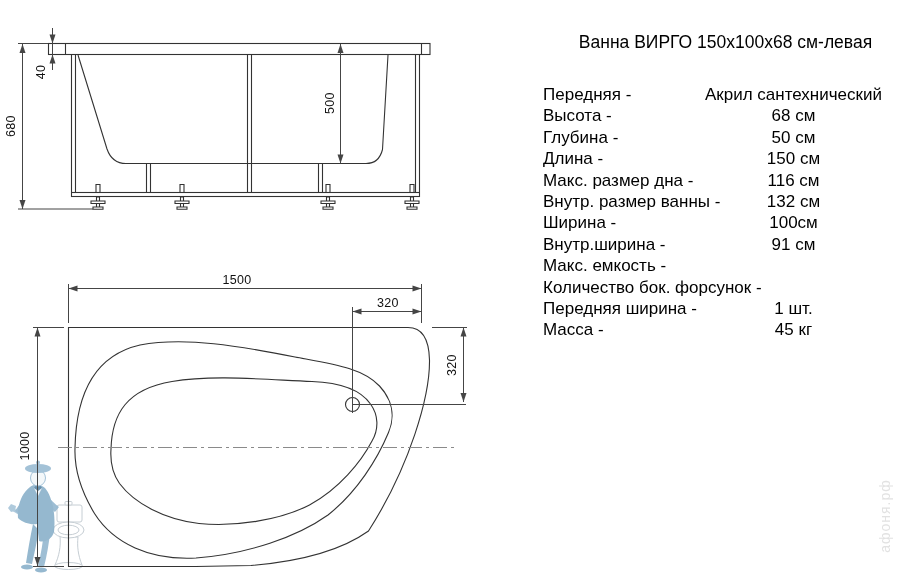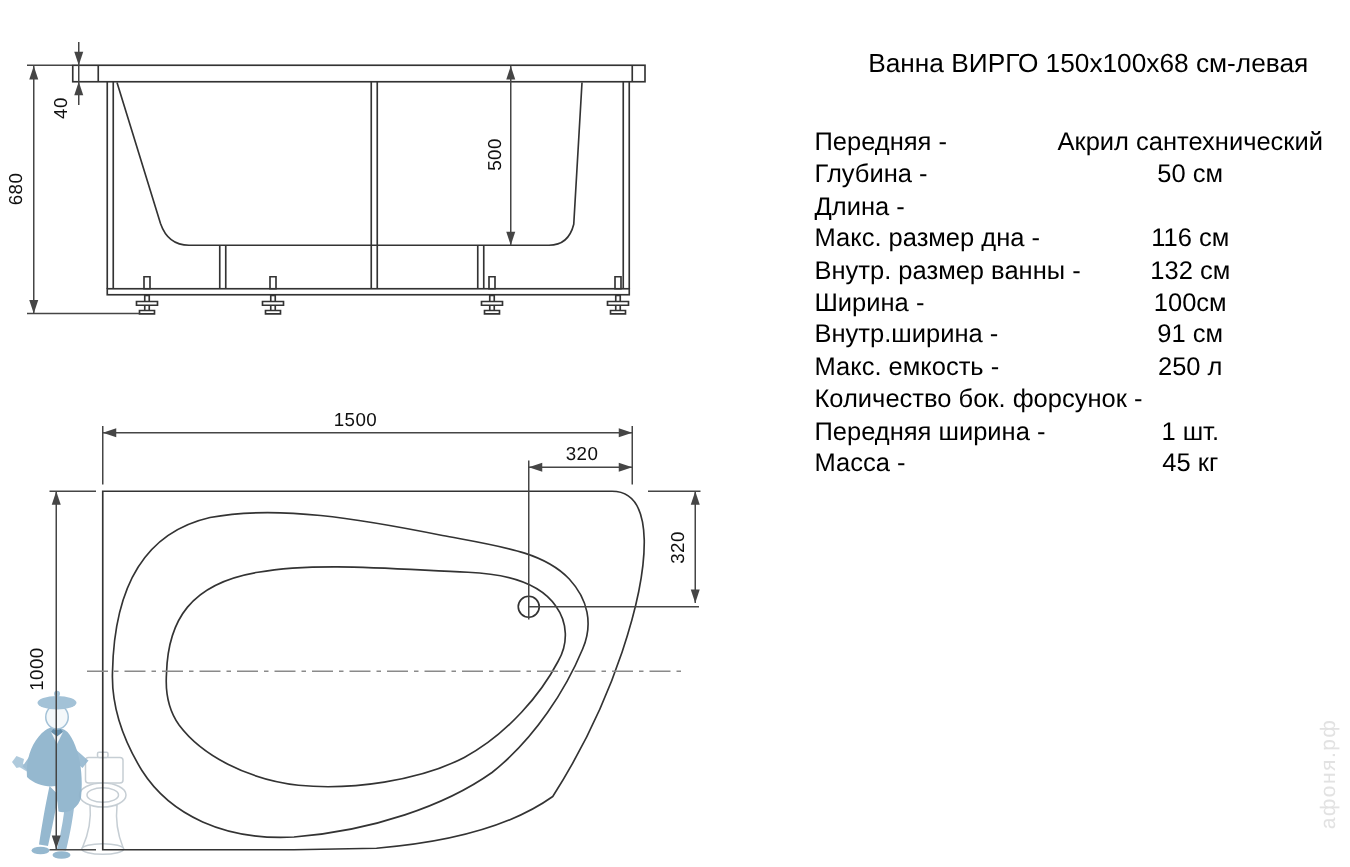--- a/index.html
+++ b/index.html
@@ -130,27 +130,28 @@
   <span class="dim-label v" style="left:330px;top:103px">500</span>
   <span class="dim-label" style="left:237px;top:280px">1500</span>
   <span class="dim-label" style="left:388px;top:303px">320</span>
   <span class="dim-label v" style="left:452px;top:365px">320</span>
   <span class="dim-label v" style="left:25px;top:446px">1000</span>
 
   <div class="spec-panel">
     <div class="page-title">Ванна ВИРГО 150x100x68 см-левая</div>
     <div class="spec-rows">
       <div class="spec-row"><span>Передняя -</span><span class="spec-value">Акрил сантехнический</span></div>
+      <div class="spec-row"><span>Высота -</span><span class="spec-value">68 см</span></div>
       <div class="spec-row"><span>Глубина -</span><span class="spec-value">50 см</span></div>
-      <div class="spec-row"><span>Длина -</span></div>
+      <div class="spec-row"><span>Длина -</span><span class="spec-value">150 см</span></div>
       <div class="spec-row"><span>Макс. размер дна -</span><span class="spec-value">116 см</span></div>
       <div class="spec-row"><span>Внутр. размер ванны -</span><span class="spec-value">132 см</span></div>
       <div class="spec-row"><span>Ширина -</span><span class="spec-value">100см</span></div>
       <div class="spec-row"><span>Внутр.ширина -</span><span class="spec-value">91 см</span></div>
-      <div class="spec-row"><span>Макс. емкость -</span><span class="spec-value">250 л</span></div>
+      <div class="spec-row"><span>Макс. емкость -</span></div>
       <div class="spec-row"><span>Количество бок. форсунок -</span></div>
       <div class="spec-row"><span>Передняя ширина -</span><span class="spec-value">1 шт.</span></div>
       <div class="spec-row"><span>Масса -</span><span class="spec-value">45 кг</span></div>
     </div>
   </div>
 
   <span class="site-watermark">афоня.рф</span>
 
 </div>
 

